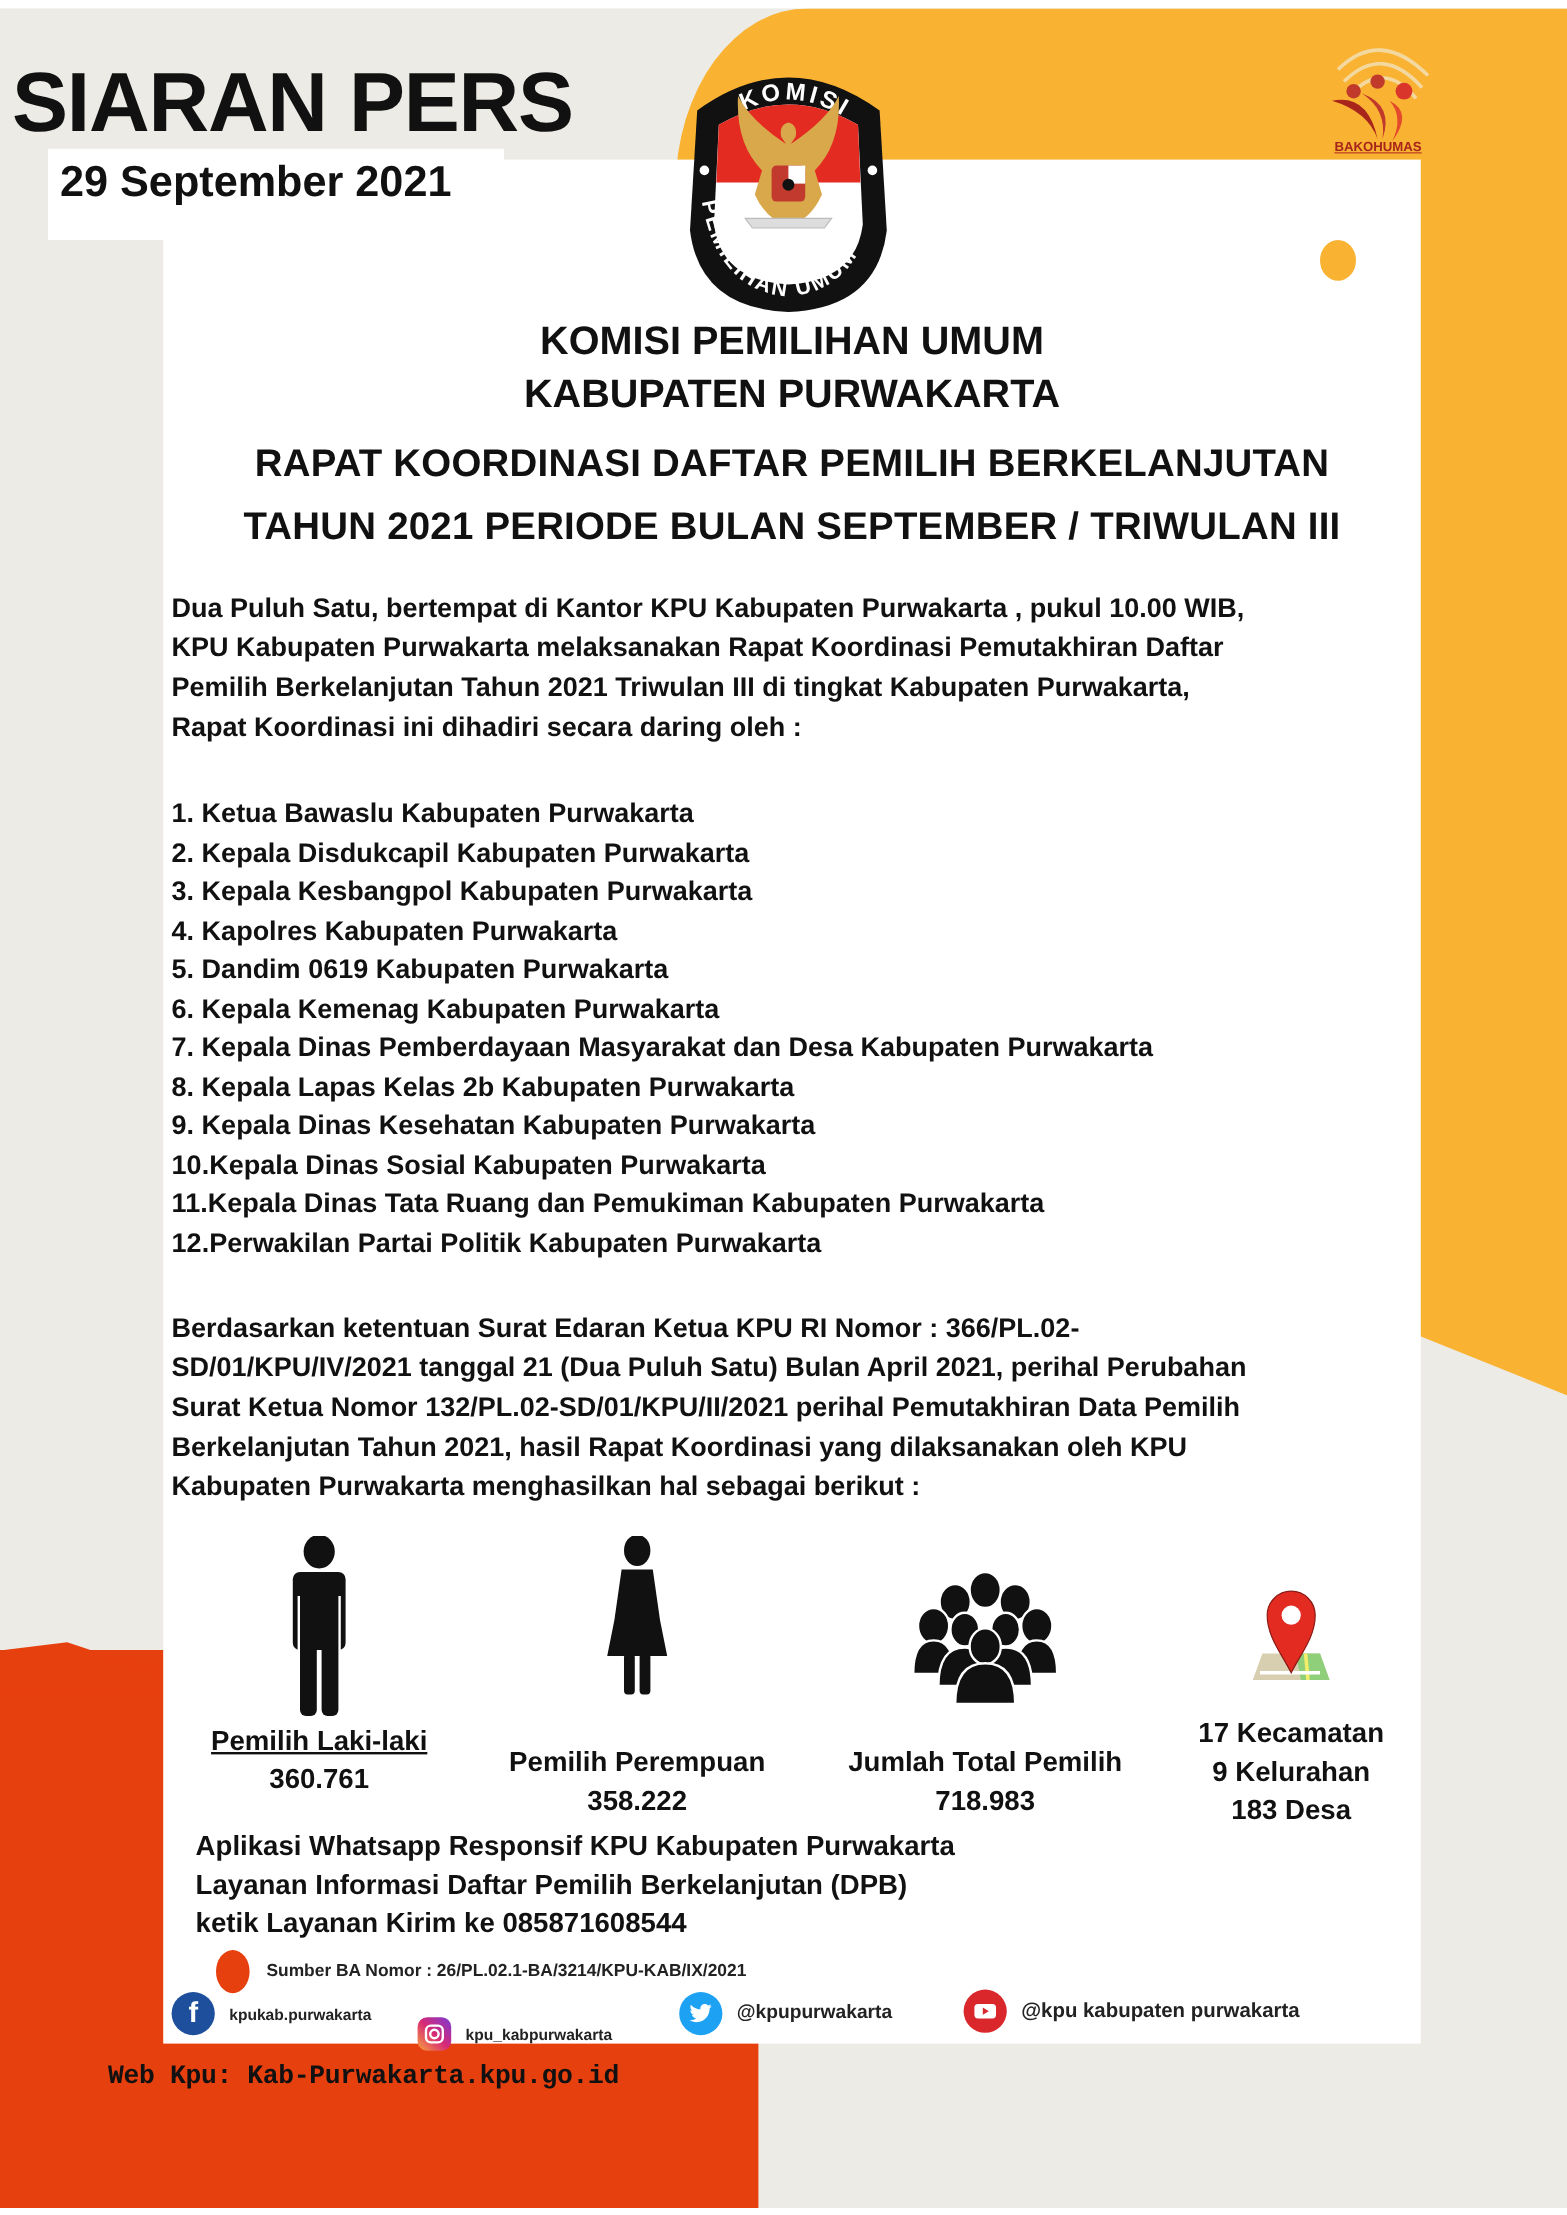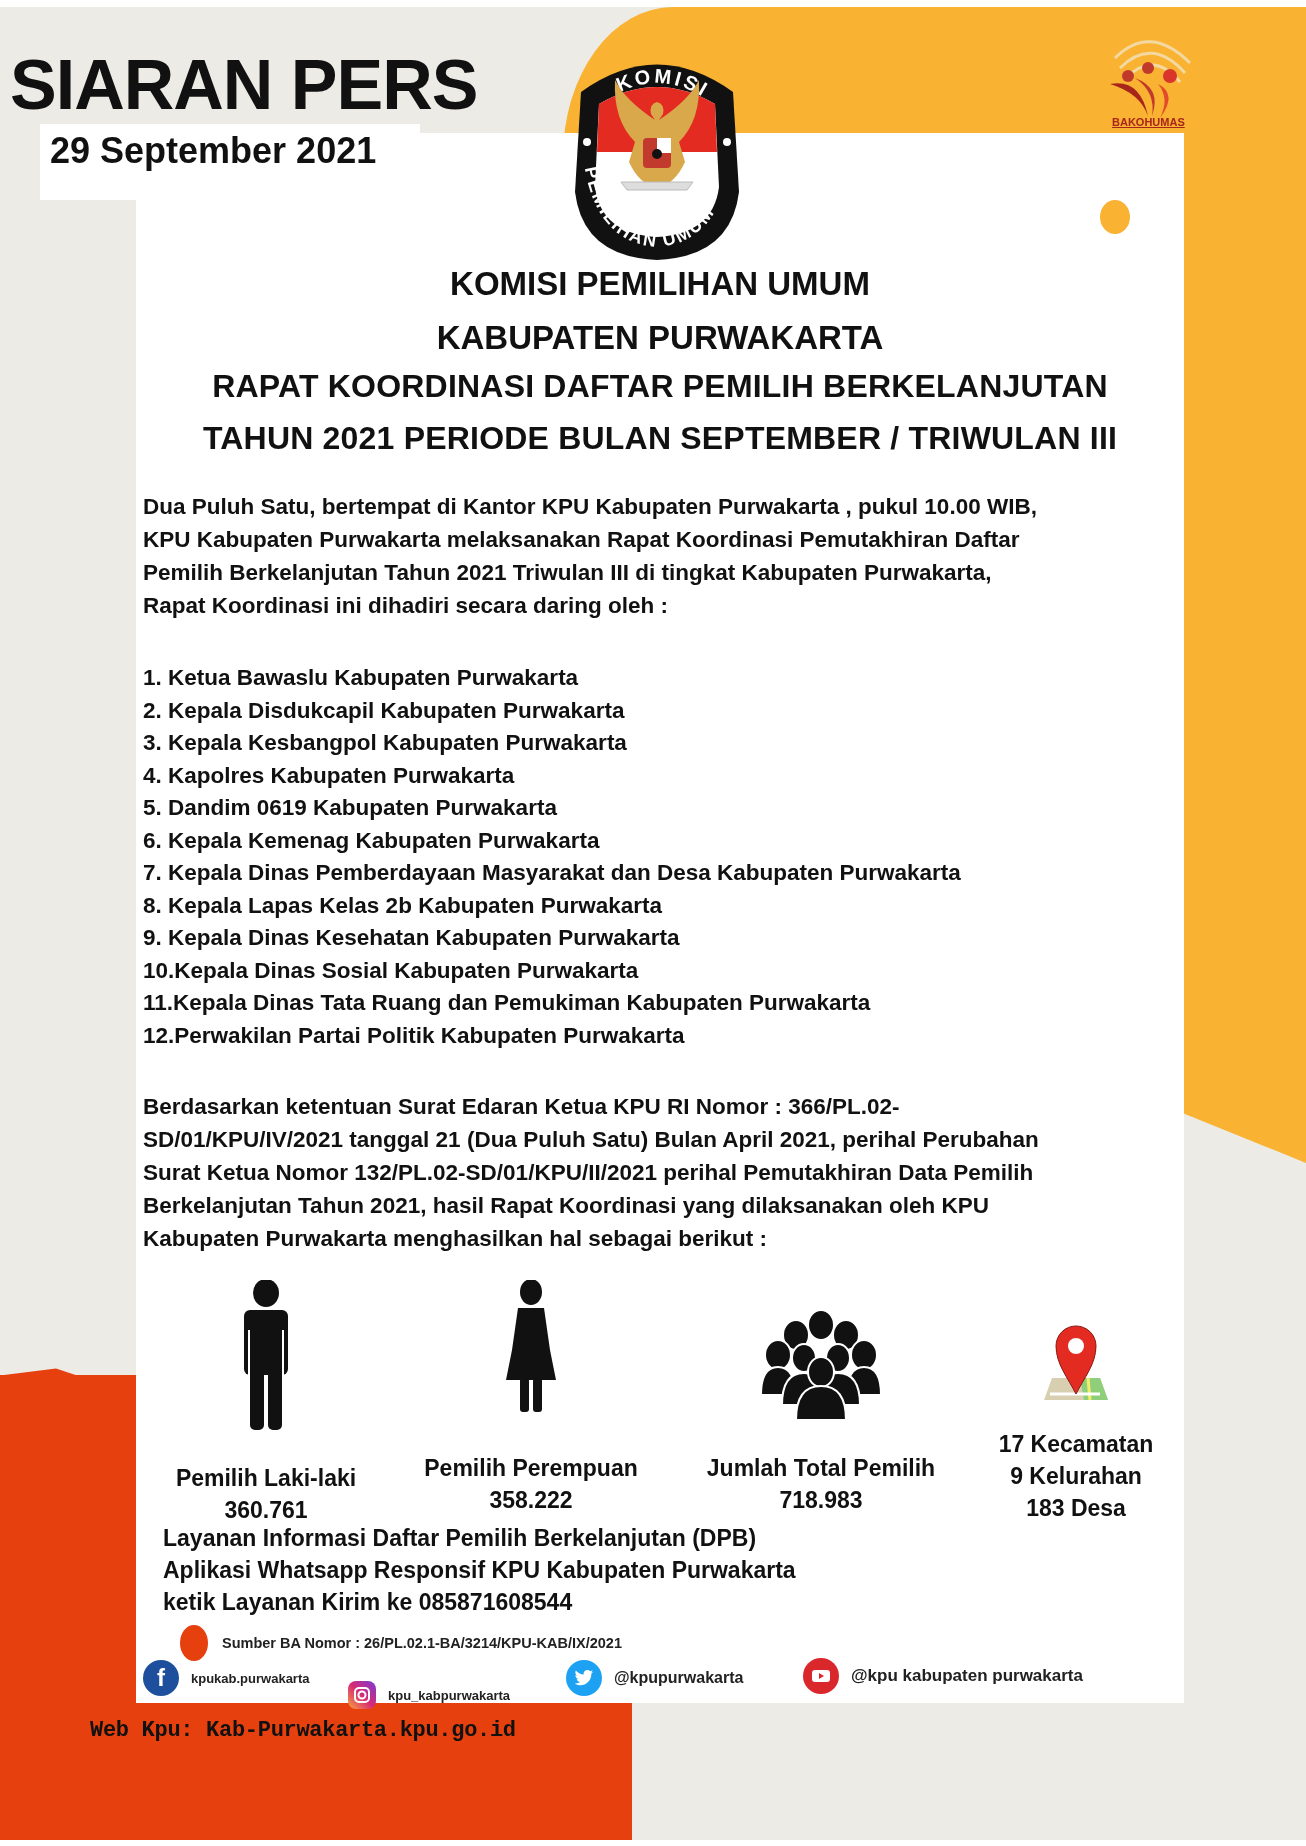--- a/index.html
+++ b/index.html
@@ -19,21 +19,21 @@
 
   .siaran-title { position: absolute; left: 10px; top: 45px; font-family: "Liberation Sans", sans-serif; font-weight: 700; font-size: 70px; letter-spacing: -1px; color: #111; }
   .date { position: absolute; left: 50px; top: 130px; font-weight: 700; font-size: 36px; color: #111; }
 
   .kpu-logo { position: absolute; left: 561px; top: 42px; width: 192px; height: 220px; }
   .bakohumas-logo { position: absolute; left: 1090px; top: 18px; width: 120px; height: 110px; }
   .yellow-dot { position: absolute; left: 1100px; top: 200px; width: 30px; height: 34px; border-radius: 50%; background: #f9b232; }
 
   .org-title { position: absolute; left: 136px; width: 1048px; text-align: center; font-weight: 700; font-size: 33px; color: #111; line-height: 44px; }
   .org1 { top: 262px; }
-  .org2 { top: 316px; text-align: center; }
+  .org2 { top: 306px; text-align: center; }
   .meeting-title { position: absolute; left: 136px; width: 1048px; text-align: center; font-weight: 700; font-size: 32px; line-height: 52px; top: 360px; letter-spacing: 0.2px; }
 
   .para { position: absolute; left: 143px; width: 1030px; font-weight: 700; font-size: 22.5px; line-height: 33px; color: #111; }
   .intro { top: 490px; }
   .attendees { position: absolute; left: 143px; top: 662px; font-weight: 700; font-size: 22.5px; line-height: 32.5px; list-style: none; }
   .basis { top: 1090px; }
 
   .stats { position: absolute; left: 136px; top: 1280px; width: 1048px; height: 270px; }
   .stat { position: absolute; text-align: center; font-weight: 700; font-size: 23px; line-height: 32px; }
   .stat .icon { display: block; margin: 0 auto; }
@@ -142,21 +142,21 @@
 <div class="stats">
   <div class="stat" style="left:20px; top:0; width:220px;">
     <svg class="icon" width="60" height="150" viewBox="0 0 60 150">
       <ellipse cx="30" cy="13" rx="13" ry="14" fill="#111"></ellipse>
       <rect x="8" y="30" width="44" height="65" rx="6" fill="#111"></rect>
       <rect x="14" y="88" width="14" height="62" rx="5" fill="#111"></rect>
       <rect x="32" y="88" width="14" height="62" rx="5" fill="#111"></rect>
       <line x1="13" y1="50" x2="13" y2="95" stroke="#fff" stroke-width="2"></line>
       <line x1="47" y1="50" x2="47" y2="95" stroke="#fff" stroke-width="2"></line>
     </svg>
-    <div style="margin-top:32px;">Pemilih Laki-laki</div>
+    <div style="margin-top:4px;text-decoration:underline;">Pemilih Laki-laki</div>
     <div>360.761</div>
   </div>
 
   <div class="stat" style="left:270px; top:0; width:250px;">
     <svg class="icon" width="70" height="150" viewBox="0 0 70 150">
       <ellipse cx="35" cy="12" rx="11" ry="13" fill="#111"></ellipse>
       <path d="M22,28 L48,28 L54,70 L60,100 L10,100 L16,70 Z" fill="#111"></path>
       <rect x="24" y="98" width="9" height="34" rx="3" fill="#111"></rect>
       <rect x="37" y="98" width="9" height="34" rx="3" fill="#111"></rect>
     </svg>
@@ -195,22 +195,22 @@
       <path d="M40,74 C32,58 20,44 20,26 A20,20 0 0 1 60,26 C60,44 48,58 40,74 Z" fill="#e42b22" stroke="#8a1a14" stroke-width="1"></path>
       <circle cx="40" cy="26" r="8" fill="#fff"></circle>
     </svg>
     <div style="margin-top:28px;">17 Kecamatan</div>
     <div>9 Kelurahan</div>
     <div>183 Desa</div>
   </div>
 </div>
 
 <div class="layanan">
+  <div>Aplikasi Whatsapp Responsif KPU Kabupaten Purwakarta</div>
   <div>Layanan Informasi Daftar Pemilih Berkelanjutan (DPB)</div>
-  <div>Aplikasi Whatsapp Responsif KPU Kabupaten Purwakarta</div>
   <div>ketik Layanan Kirim ke 085871608544</div>
 </div>
 
 <div class="sumber-row">
   <div class="sumber-dot"></div>
   <div class="sumber-text">Sumber BA Nomor : 26/PL.02.1-BA/3214/KPU-KAB/IX/2021</div>
 </div>
 
 <div class="social-row">
   <div class="social" style="left:0; top:0; font-size:13px;">

